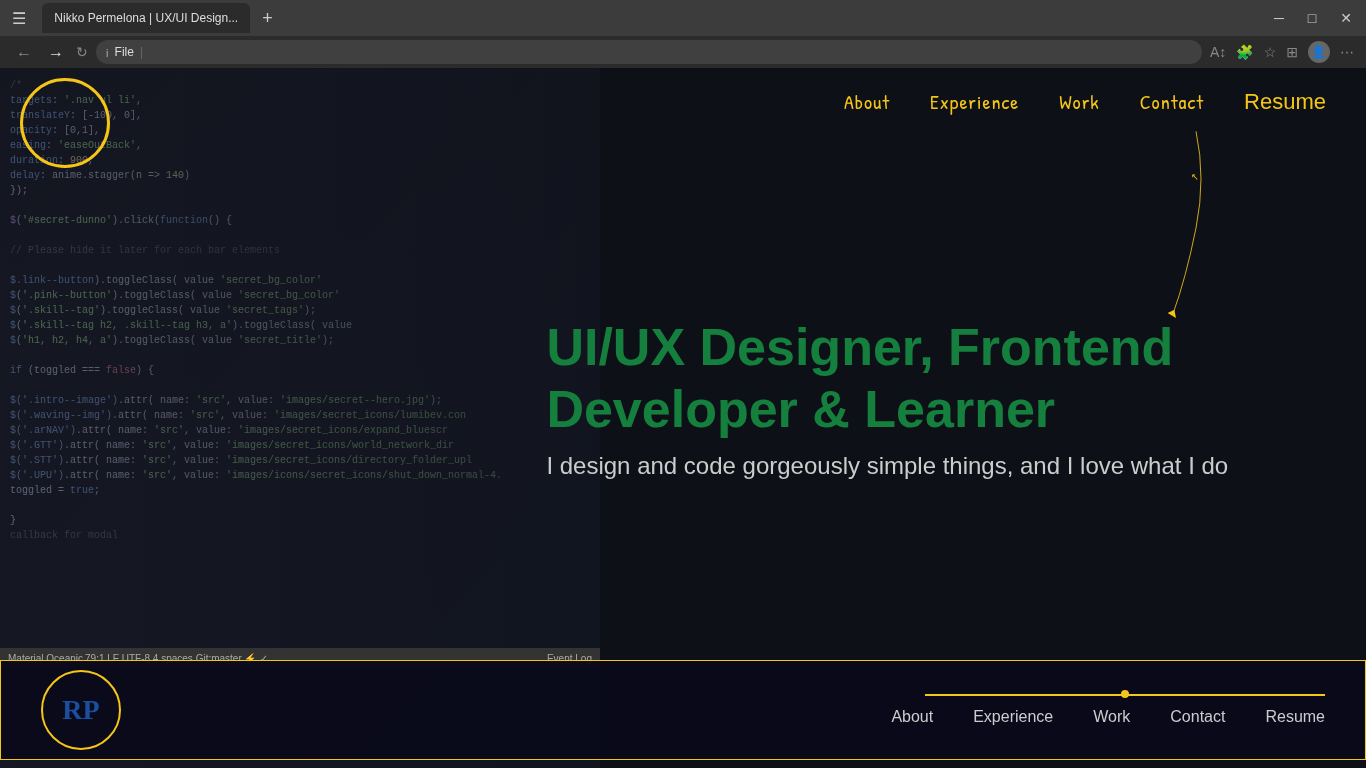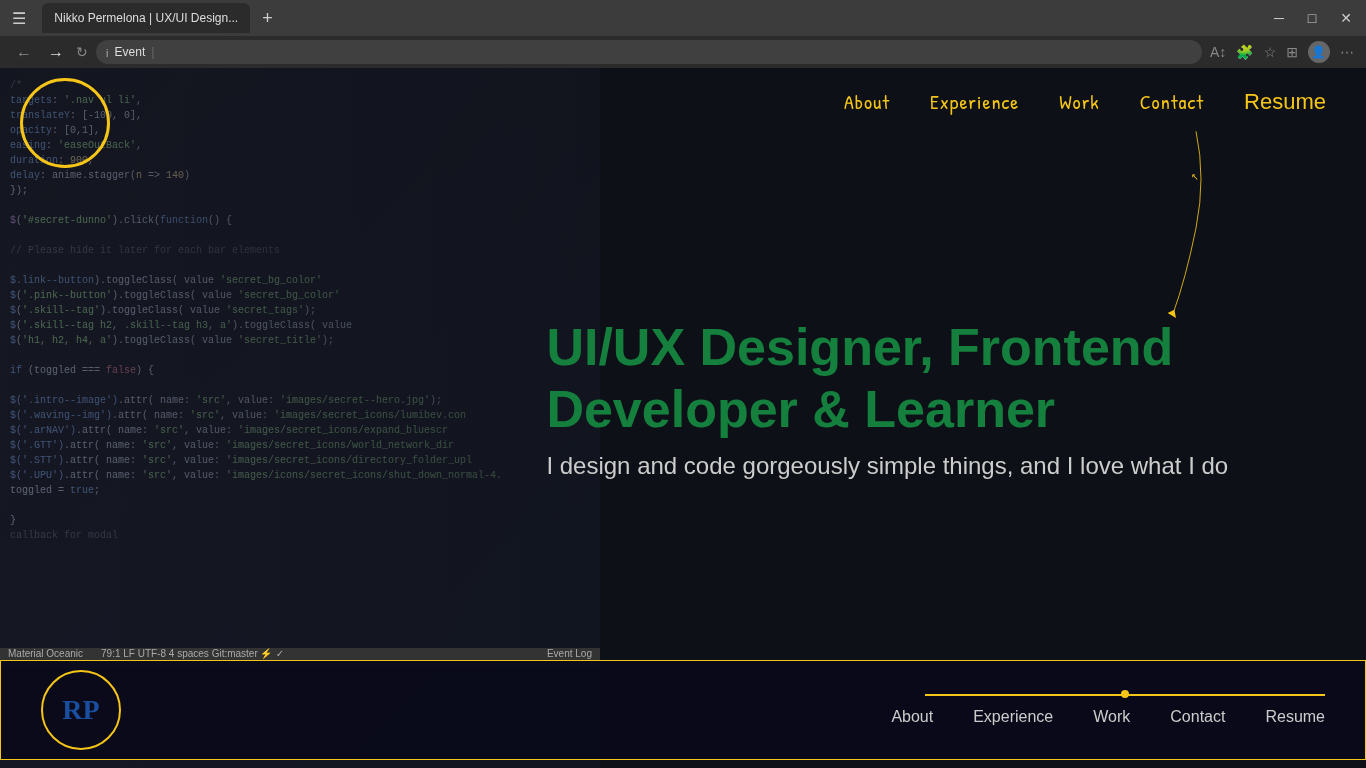--- a/index.html
+++ b/index.html
@@ -333,24 +333,25 @@
 
     
     .code-statusbar {
       position: absolute;
       bottom: 100px;
       left: 0;
       width: 600px;
       height: 20px;
       background: #333;
       display: flex;
+      align-items: center;
       padding: 0 8px;
       font-size: 10px;
       color: #aaa;
-      gap: 18px;
+      gap: 2px;
       z-index: 5;
     }
   </style>
 </head>
 <body>
 
 <div class="browser-chrome">
 
   <div class="tab-bar">
     <div class="window-controls-left">
@@ -368,21 +369,21 @@
       <span class="win-control-btn">✕</span>
     </div>
   </div>
 
   <div class="address-bar">
     <button class="nav-btn">←</button>
     <button class="nav-btn active">→</button>
     <button class="reload-btn">↻</button>
     <div class="url-bar">
       <span class="url-icon">ℹ</span>
-      <span>Event</span>
+      <span>File</span>
       <span class="url-separator">|</span>
     </div>
     <div class="address-bar-actions">
       <button class="action-btn">A↕</button>
       <button class="action-btn">🧩</button>
       <button class="action-btn">☆</button>
       <button class="action-btn">⊞</button>
       <div class="profile-btn">👤</div>
       <button class="action-btn">⋯</button>
     </div>

